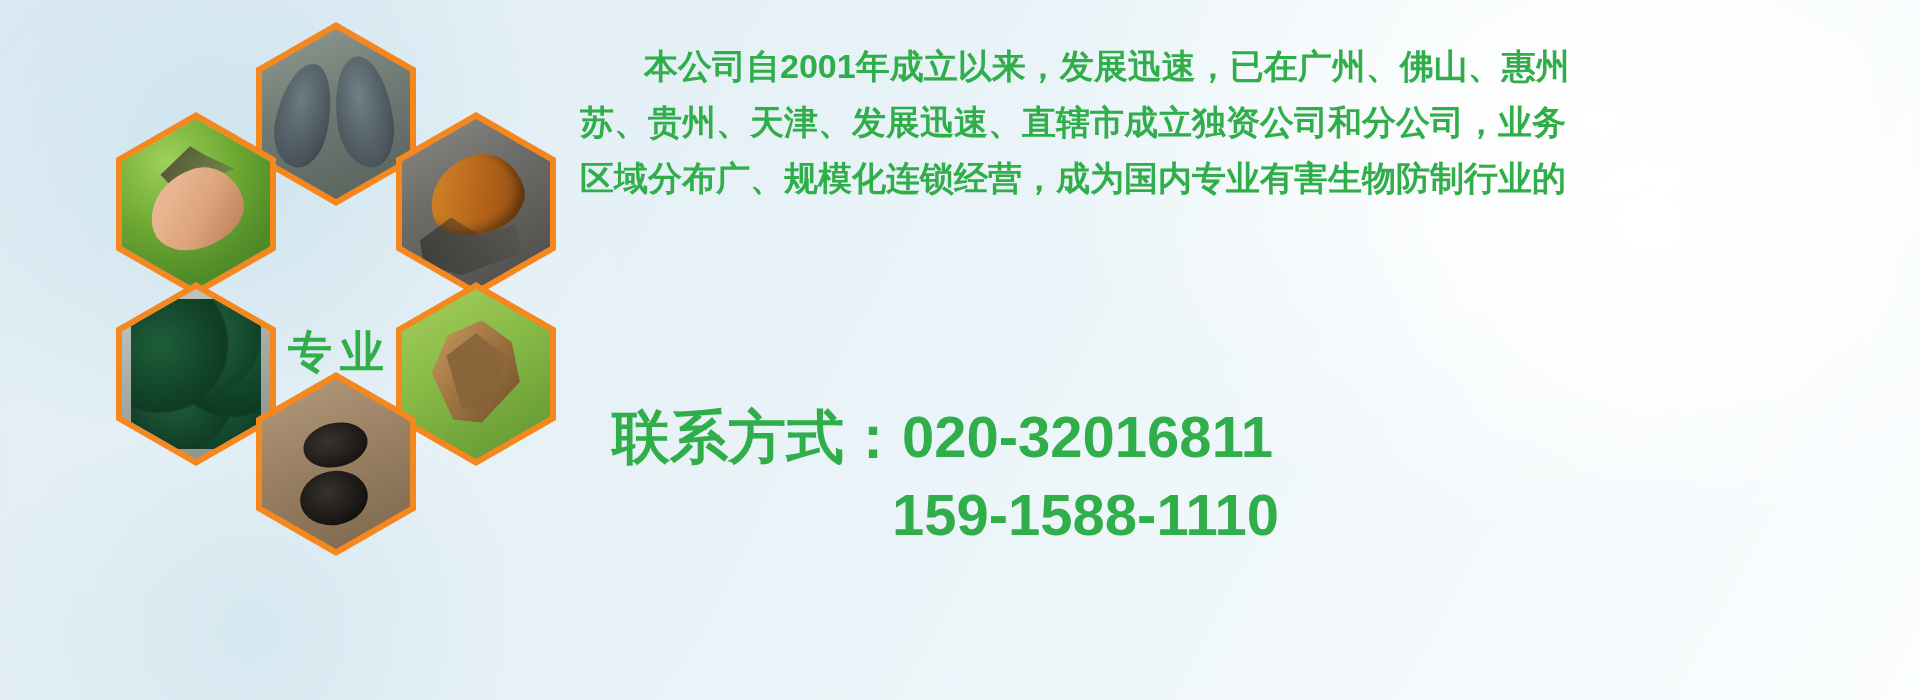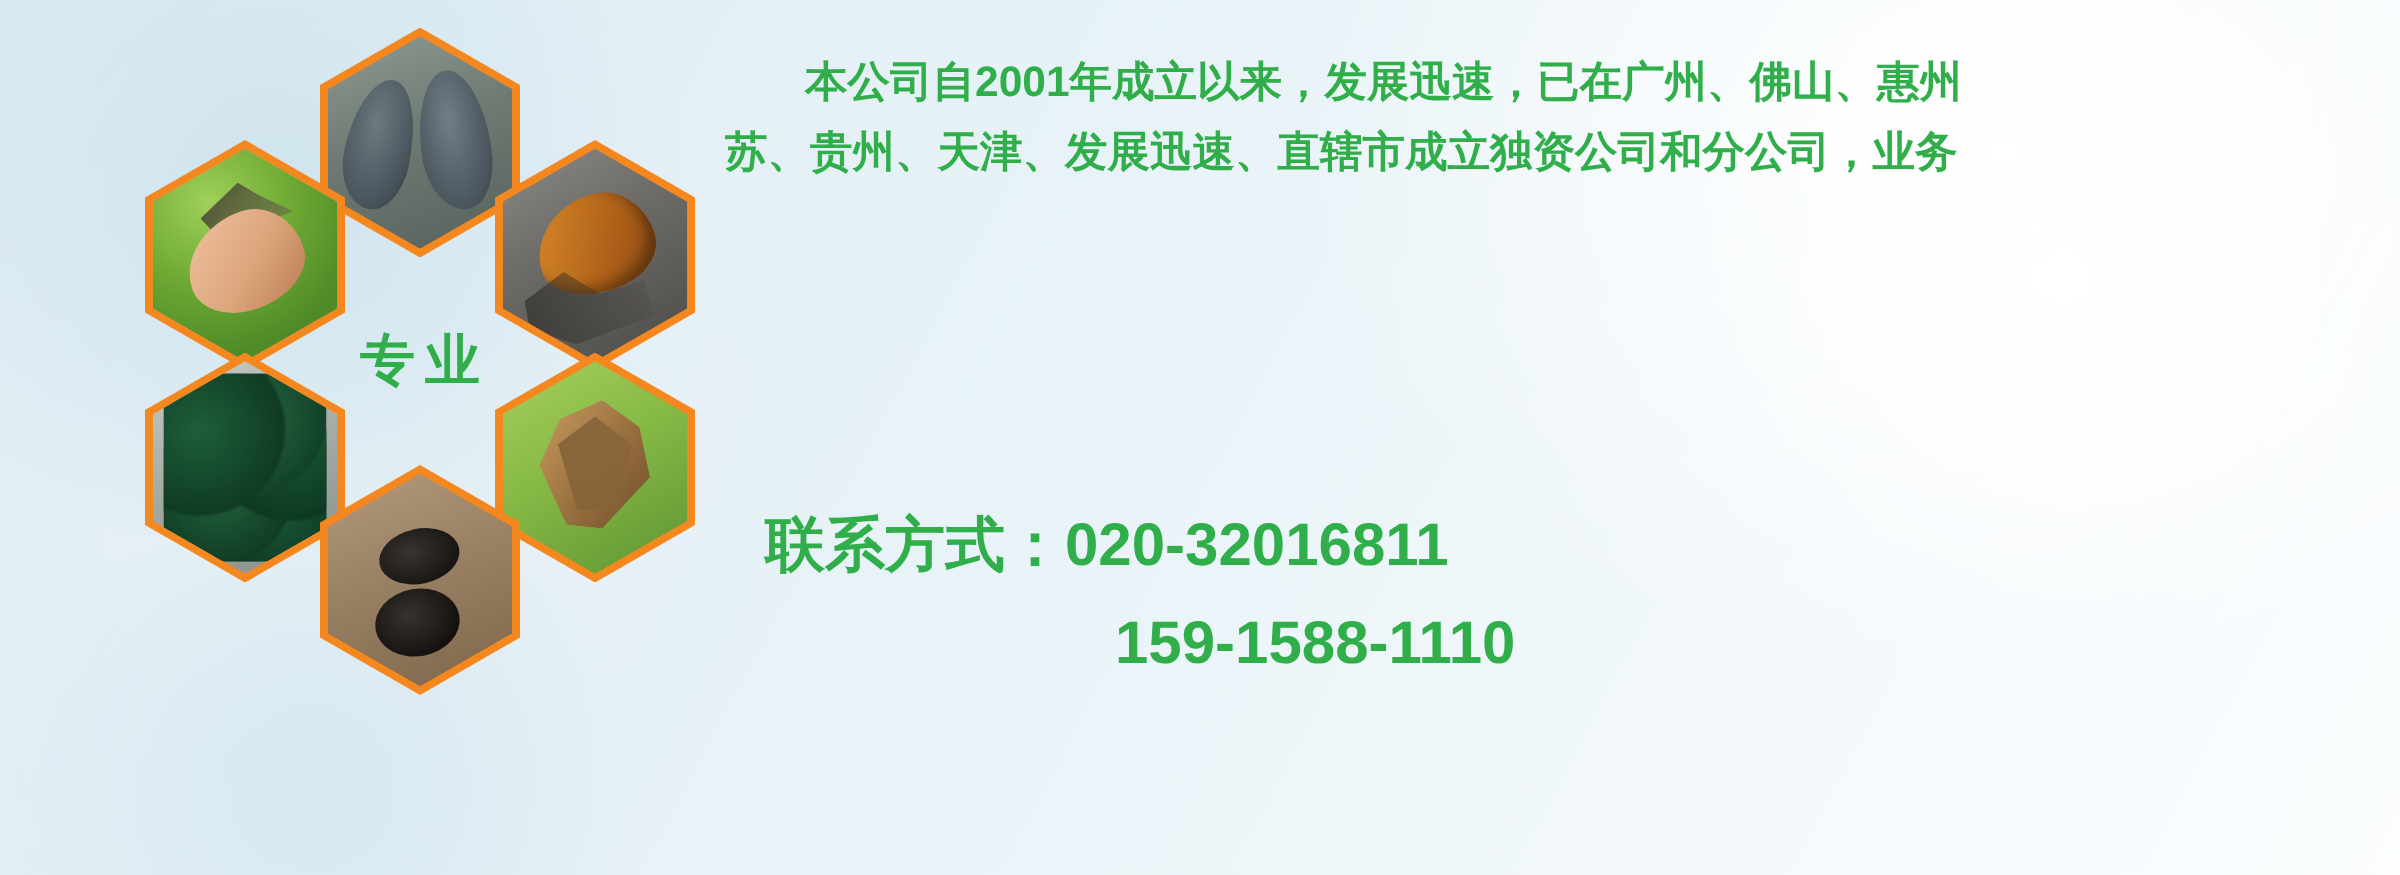--- a/index.html
+++ b/index.html
@@ -40,21 +40,21 @@
   
   .hex.h-top       {left:168px; top:12px;}
   .hex.h-left-up   {left:28px;  top:102px;}
   .hex.h-right-up  {left:308px; top:102px;}
   .hex.h-left-dn   {left:28px;  top:272px;}
   .hex.h-right-dn  {left:308px; top:272px;}
   .hex.h-bottom    {left:168px; top:362px;}
   
   .hex-center{
     position:absolute;left:168px;top:187px;width:160px;height:184px;
-    display:flex;flex-direction:column;align-items:center;justify-content:center;
+    display:flex;flex-direction:row;align-items:flex-end;justify-content:center;
     z-index:5;
     gap:36px;
   }
   .hex-center .t{
     color:#2fae4a;font-weight:bold;font-size:44px;letter-spacing:8px;
     line-height:1.35;text-indent:8px;
   }
 
   
   .art.mosquito{background:
@@ -121,21 +121,21 @@
   #about-text .line{
     font-size:34px;line-height:56px;font-weight:bold;white-space:pre;
     letter-spacing:0px;
   }
   #about-text .line.first{text-indent:64px;}
 
   #contact-block{
     position:absolute;left:612px;top:398px;width:1300px;color:#2fae4a;
   }
   #contact-block .c-line{
-    font-size:48px;line-height:78px;font-weight:bold;white-space:pre;
+    font-size:58px;line-height:78px;font-weight:bold;white-space:pre;
   }
   #contact-block .c-line.phone2{text-indent:280px;}
 </style>
 </head>
 <body>
 
 <div id="banner">
 
   <div class="blob b1"></div>
   <div class="blob b2"></div>
@@ -180,20 +180,21 @@
     </div>
 
     <div class="hex-center">
       <div class="t">专业</div>
     </div>
   </div>
 
   <div id="about-text">
     <div class="line first">本公司自2001年成立以来，发展迅速，已在广州、佛山、惠州</div>
     <div class="line">苏、贵州、天津、发展迅速、直辖市成立独资公司和分公司，业务</div>
+    <div class="line">区域分布广、规模化连锁经营，成为国内专业有害生物防制行业的</div>
   </div>
 
   <div id="contact-block">
     <div class="c-line">联系方式：020-32016811</div>
     <div class="c-line phone2">159-1588-1110</div>
   </div>
 
 </div>
 
 </body></html>

